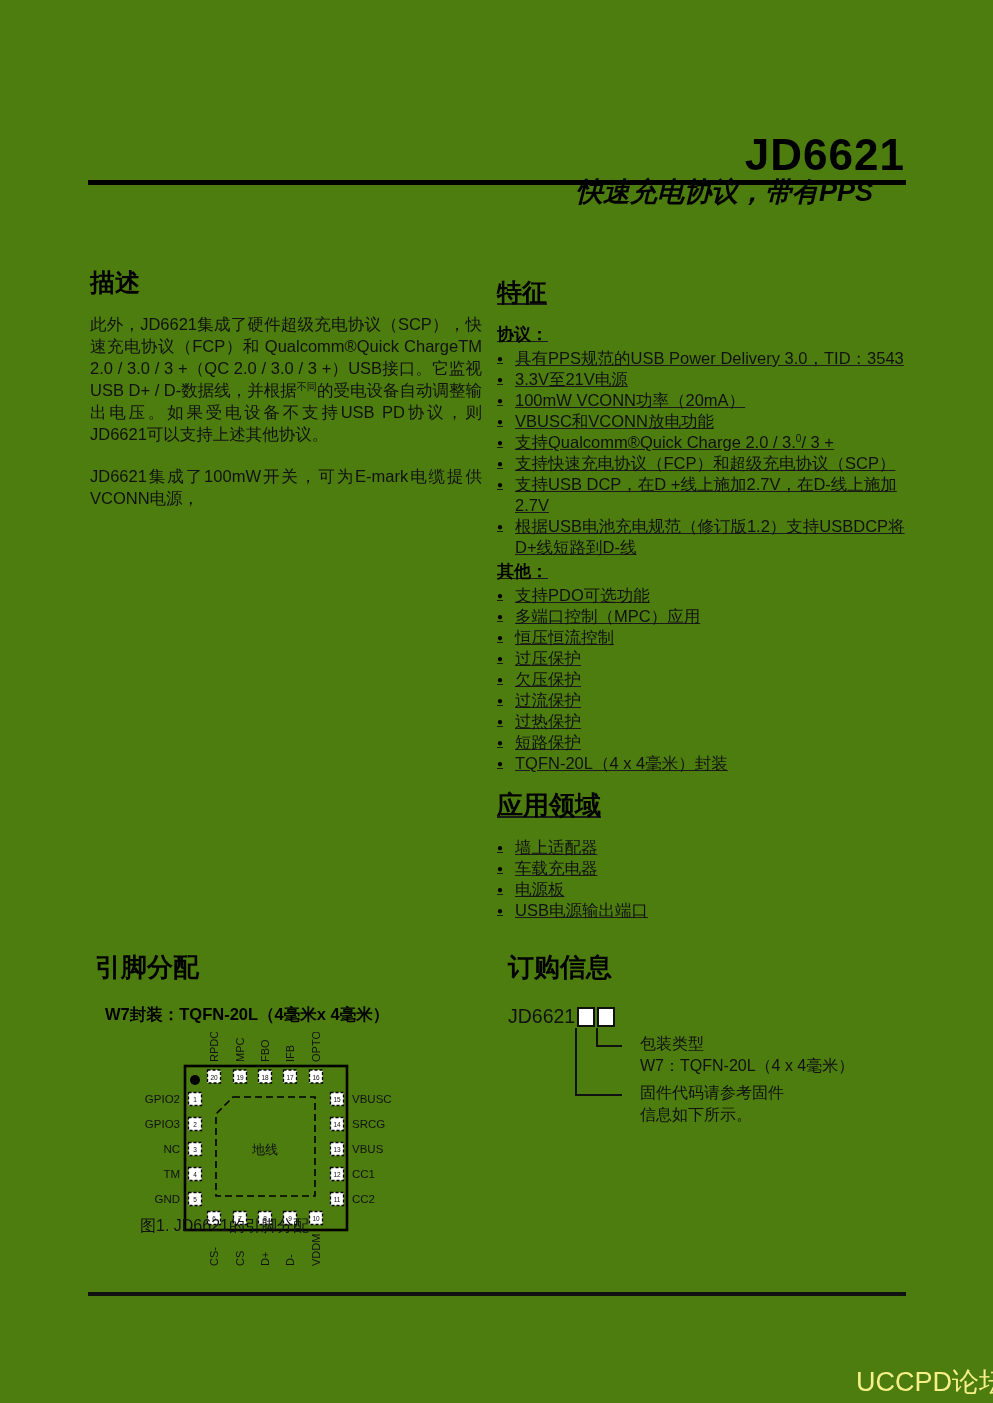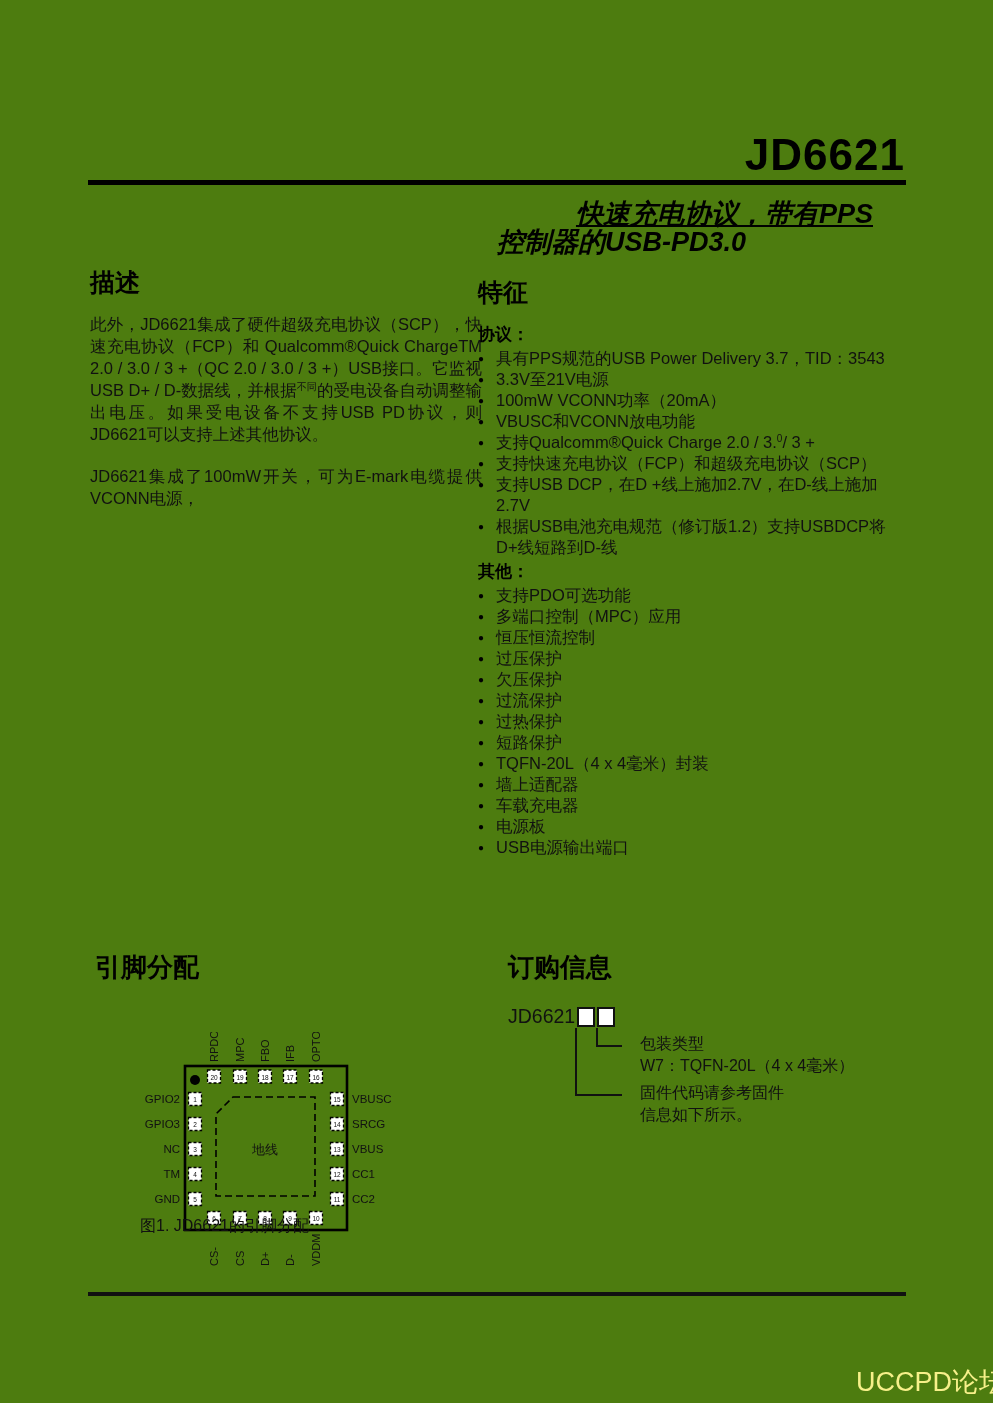--- a/index.html
+++ b/index.html
@@ -13,30 +13,30 @@
   }
   
   .doc-title{
     position:absolute;top:130px;right:88px;
     font-size:44px;font-weight:bold;letter-spacing:1px;color:#000;
   }
   .header-rule{
     position:absolute;left:88px;top:180px;width:818px;height:5px;background:#000;
   }
   .subtitle-1{
-    position:absolute;top:196px;right:120px;
-    font-size:27px;font-weight:bold;font-style:italic;color:#000;text-decoration:underline;
+    position:absolute;top:174px;right:120px;
+    font-size:27px;font-weight:bold;font-style:italic;color:#000;
   }
   .subtitle-2{
     position:absolute;top:224px;left:497px;
     font-size:27px;font-weight:bold;font-style:italic;color:#000;
   }
   
   .col-left{position:absolute;left:90px;top:266px;width:392px;}
-  .col-right{position:absolute;left:478px;top:276px;width:410px;}
+  .col-right{position:absolute;left:497px;top:276px;width:410px;text-decoration:underline;}
   .h-sec{font-size:25px;font-weight:bold;color:#000;margin:0 0 14px 0;}
   .h-sec2{font-size:26px;font-weight:bold;color:#000;margin:14px 0 14px 0;}
   .para{
     font-size:16.5px;line-height:22px;text-align:justify;
     margin:0 0 20px 0;color:#111;
   }
   .para sup{font-size:10px;vertical-align:super;line-height:0;}
   .sub-label{font-size:17px;font-weight:bold;color:#000;margin:2px 0 2px 0;}
   ul.blist{list-style:none;margin:0;padding:0;}
   ul.blist li{
@@ -66,35 +66,34 @@
   }
 </style>
 </head>
 <body>
 
 <div class="page">
 
   <div class="doc-title">JD6621</div>
   <div class="header-rule"></div>
   <div class="subtitle-1">快速充电协议，带有PPS</div>
-  <div class="subtitle-2">控制器的USB-PD3.0</div>
 
   <div class="col-left">
     <div class="h-sec">描述</div>
     <p class="para"><span>此外，JD6621集成了硬件超级充电协议（SCP），快速充电协议（FCP）和 Qualcomm®Quick ChargeTM 2.0 / 3.0 / 3 +（QC 2.0 / 3.0 / 3 +）USB接口。它监视USB D+ / D-数据线，并根据</span><sup>不同</sup><span>的受电设备自动调整输出电压。如果受电设备不支持USB PD协议，则JD6621可以支持上述其他协议。</span></p>
     <p class="para">JD6621集成了100mW开关，可为E-mark电缆提供VCONN电源，</p>
   </div>
 
   <div class="col-right">
     <div class="h-sec">特征</div>
     <div class="sub-label">协议：</div>
     <ul class="blist">
       <li>
           <span class="blt">●</span>
-          <span class="txt">具有PPS规范的USB Power Delivery 3.7，TID：3543</span>
+          <span class="txt">具有PPS规范的USB Power Delivery 3.0，TID：3543</span>
         </li>
       <li>
           <span class="blt">●</span>
           <span class="txt">3.3V至21V电源</span>
         </li>
       <li>
           <span class="blt">●</span>
           <span class="txt">100mW VCONN功率（20mA）</span>
         </li>
       <li>
@@ -150,20 +149,21 @@
         </li>
       <li>
           <span class="blt">●</span>
           <span class="txt">短路保护</span>
         </li>
       <li>
           <span class="blt">●</span>
           <span class="txt">TQFN-20L（4 x 4毫米）封装</span>
         </li>
     </ul>
+    <div class="h-sec2">应用领域</div>
     <ul class="blist alist">
       <li>
           <span class="blt">●</span>
           <span class="txt">墙上适配器</span>
         </li>
       <li>
           <span class="blt">●</span>
           <span class="txt">车载充电器</span>
         </li>
       <li>
@@ -171,20 +171,21 @@
           <span class="txt">电源板</span>
         </li>
       <li>
           <span class="blt">●</span>
           <span class="txt">USB电源输出端口</span>
         </li>
     </ul>
   </div>
 
   <div class="pin-heading">引脚分配</div>
+  <div class="pkg-label">W7封装：TQFN-20L（4毫米x 4毫米）</div>
 
   <svg class="chip-svg" width="270" height="240" viewBox="0 0 270 240">
 
     <rect x="45" y="34" width="162" height="164" fill="none" stroke="#000" stroke-width="2.6"></rect>
 
     <circle cx="55" cy="48" r="5" fill="#000"></circle>
 
     <path d="M 93,65 L 175,65 L 175,164 L 76,164 L 76,82 Z" fill="none" stroke="#000" stroke-width="1.6" stroke-dasharray="7 4"></path>
     <text x="125" y="122" font-size="13" text-anchor="middle" fill="#111">地线</text>
 

